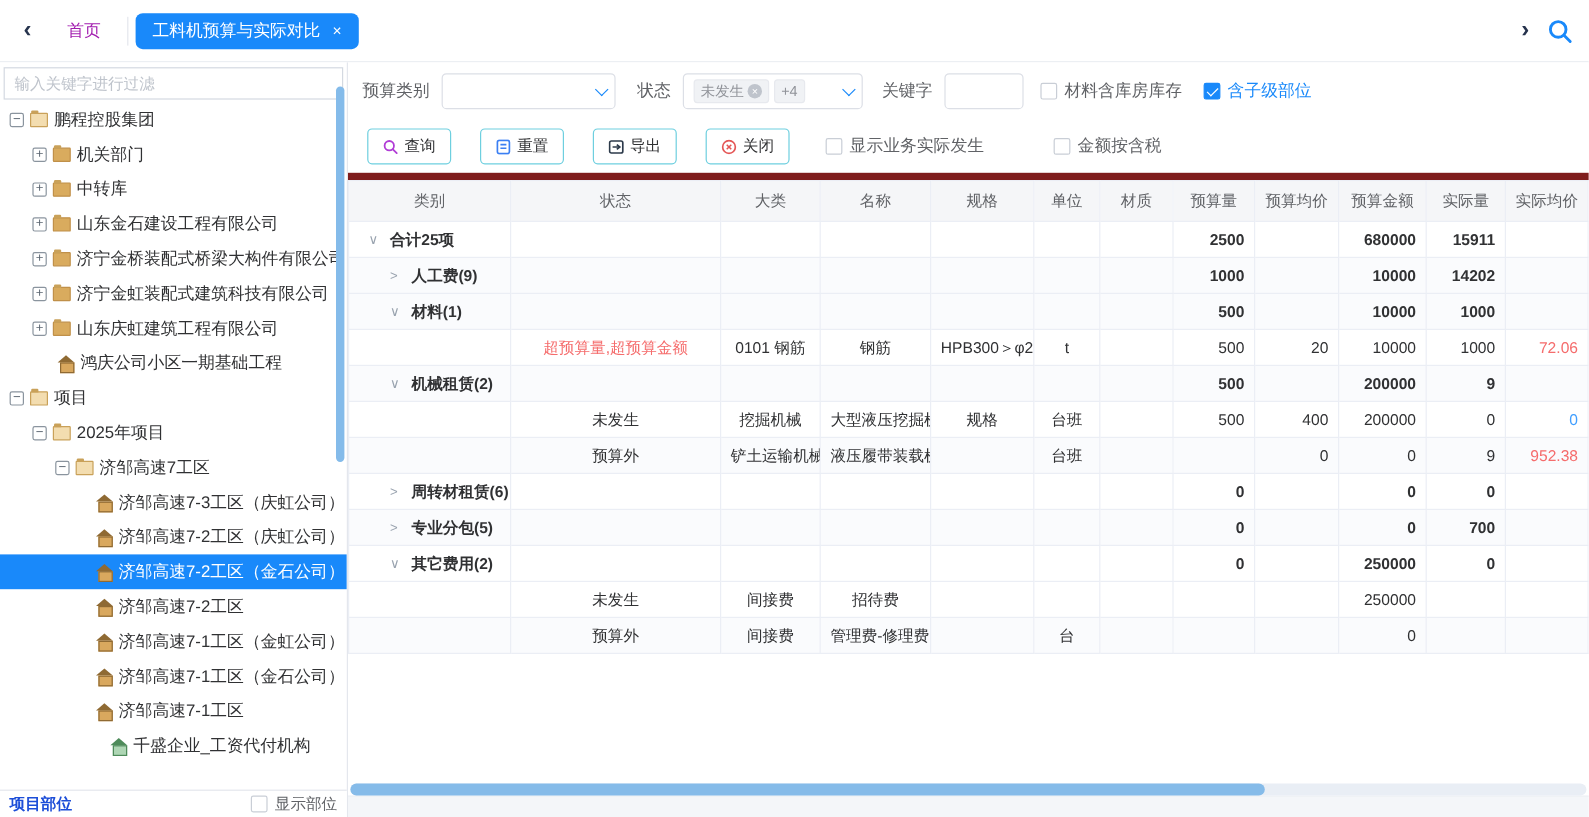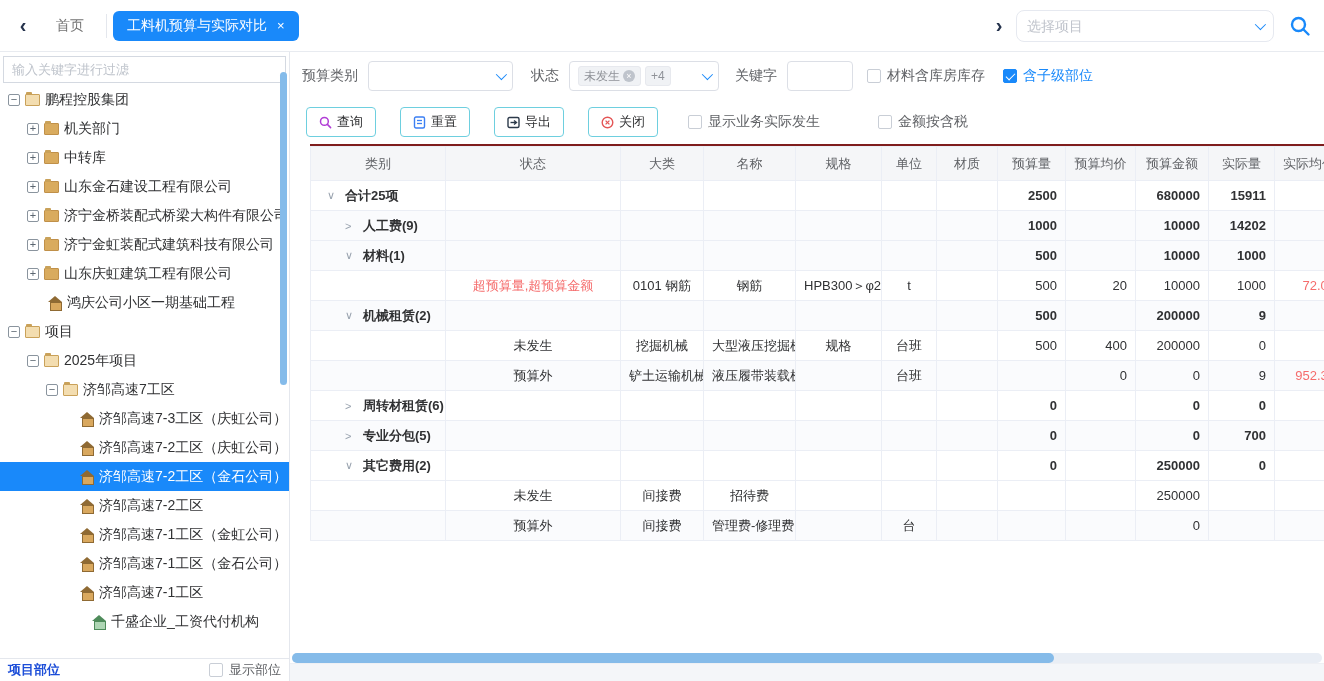--- a/index.html
+++ b/index.html
@@ -6,21 +6,21 @@
   html,body { width:1324px; height:681px; overflow:hidden; }
   body {
     font-family: "Liberation Sans", "DejaVu Sans", sans-serif;
     font-size: 14px; color:#303133; background:#fff; position:relative;
   }
 
   
   .topbar { height:52px; display:flex; align-items:center; padding:0 12px; gap:6px;
             border-bottom:1px solid #e8ebf0; background:#fff; }
   .nav-arrow { font-size:20px; font-weight:bold; color:#26334d; width:22px; text-align:center; cursor:pointer; }
-  .tab-home { padding:0 16px; color:#737373; cursor:pointer; }
+  .tab-home { padding:0 16px; color:#a21caf; cursor:pointer; }
   .tab-sep { width:1px; height:24px; background:#e4e7ed; }
   .tab-active { background:#1989fa; color:#fff; border-radius:6px; height:30px;
                 display:flex; align-items:center; gap:10px; padding:0 14px; cursor:pointer; }
   .tab-close { font-size:13px; cursor:pointer; }
   .spacer { flex:1; }
   .project-select { width:258px; height:32px; border:1px solid #e6e9f0; border-radius:8px;
                     display:flex; align-items:center; padding:0 10px; gap:6px; background:#fff; margin-right:8px; }
   .project-select input { border:none; outline:none; flex:1; font-size:14px; font-family:inherit; color:#303133; min-width:0;}
   .project-select input::placeholder { color:#c0c4cc; }
   .chev { width:8px; height:8px; border-right:1.5px solid #1989fa; border-bottom:1.5px solid #1989fa;
@@ -87,21 +87,21 @@
   .cb-blue .lbl { color:#1989fa; }
 
   .frow2 { height:44px; display:flex; align-items:center; padding-left:16px; gap:24px; }
   .btn { height:30px; border:1px solid #6ecfdf; border-radius:4px; background:#fff; cursor:pointer;
          display:inline-flex; align-items:center; gap:5px; padding:0 12px; font-size:13px; color:#303133; font-family:inherit;}
   .btn svg { flex:none; }
   .ml6  { margin-left:6px; }
   .ml34 { margin-left:34px; }
 
   
-  .table-wrap { flex:1; overflow:hidden; border-top:2px solid #7f1d1d;margin-left:20px; }
+  .table-wrap { flex:1; overflow:hidden; border-top:6px solid #7f1d1d; }
   table { border-collapse:collapse; table-layout:fixed; width:1033px; font-size:13px; }
   th, td { border:1px solid #ebeef5; height:30px; padding:0 8px; overflow:hidden; white-space:nowrap; background:#fff; }
   thead th { background:#f5f6f8; color:#606266; font-weight:normal; height:34px; text-align:center; }
   td.center { text-align:center; }
   td.num { text-align:right; }
   tr.shade td { background:#fafbfd; }
   tr.grp td { font-weight:bold; color:#303133; }
   td.red { color:#f56c6c; font-weight:normal; }
   td.blue { color:#409eff; font-weight:normal; }
   .cat-cell { display:flex; align-items:center; gap:6px; }
@@ -120,24 +120,20 @@
 <div class="topbar">
   <span class="nav-arrow">‹</span>
   <span class="tab-home">首页</span>
   <span class="tab-sep"></span>
   <div class="tab-active">
     <span>工料机预算与实际对比</span>
     <span class="tab-close">×</span>
   </div>
   <span class="spacer"></span>
   <span class="nav-arrow">›</span>
-  <div class="project-select">
-    <input type="text" placeholder="选择项目" style="">
-    <span class="chev"></span>
-  </div>
   <svg width="24" height="24" viewBox="0 0 24 24">
     <circle cx="10.5" cy="10.5" r="6.5" fill="none" stroke="#1989fa" stroke-width="2.4"></circle>
     <line x1="15.5" y1="15.5" x2="20.5" y2="20.5" stroke="#1989fa" stroke-width="2.4" stroke-linecap="round"></line>
   </svg>
 </div>
 
 <div class="layout">
 
   <div class="sidebar">
     <div class="side-filter">

